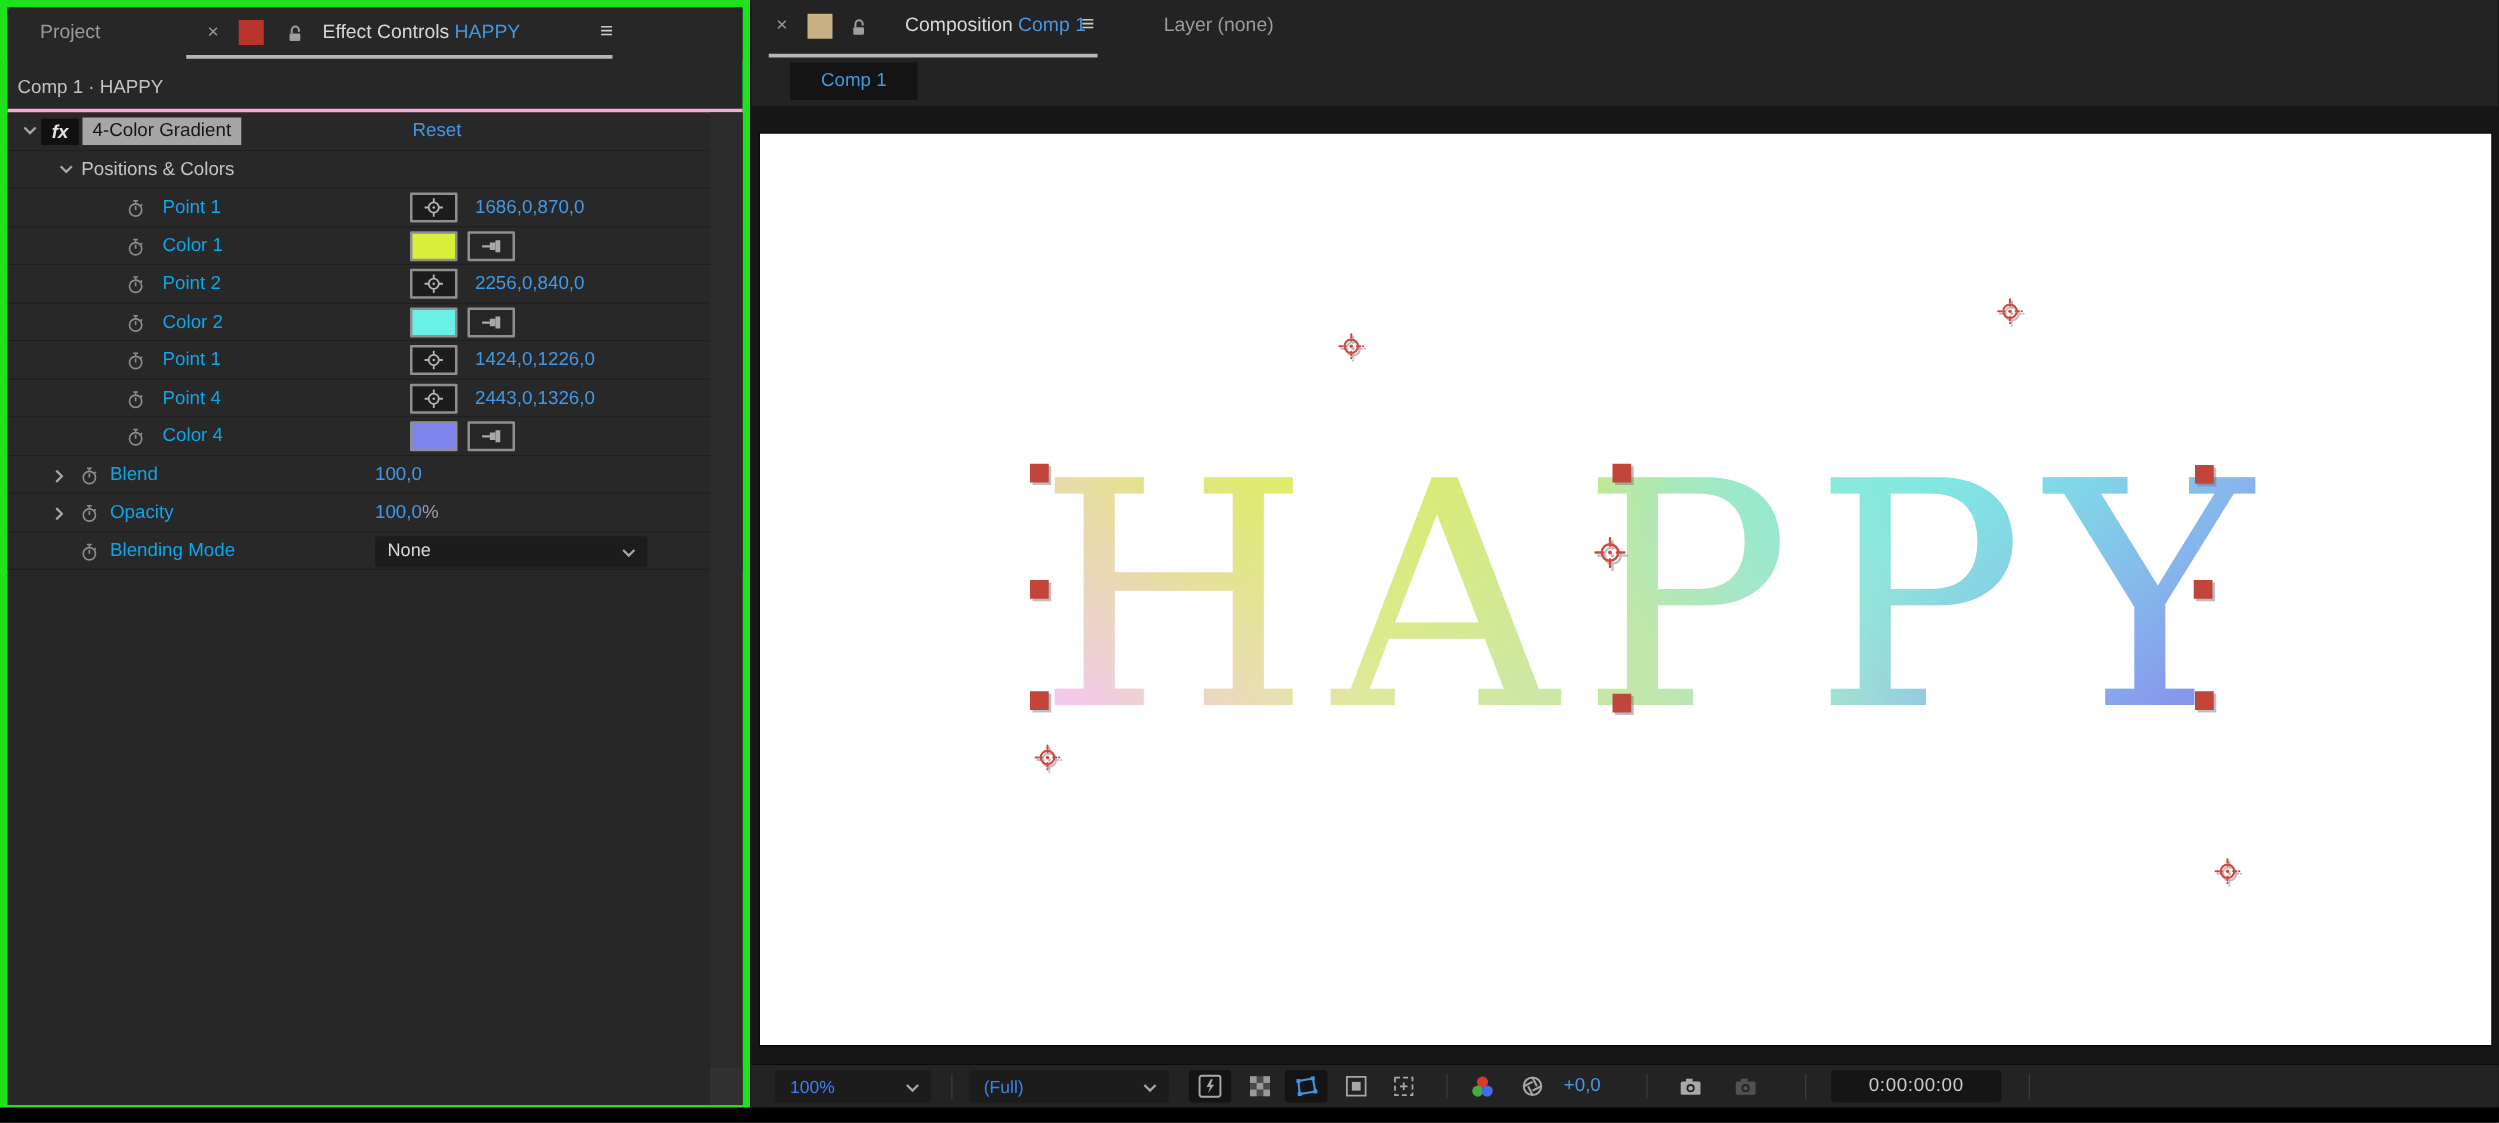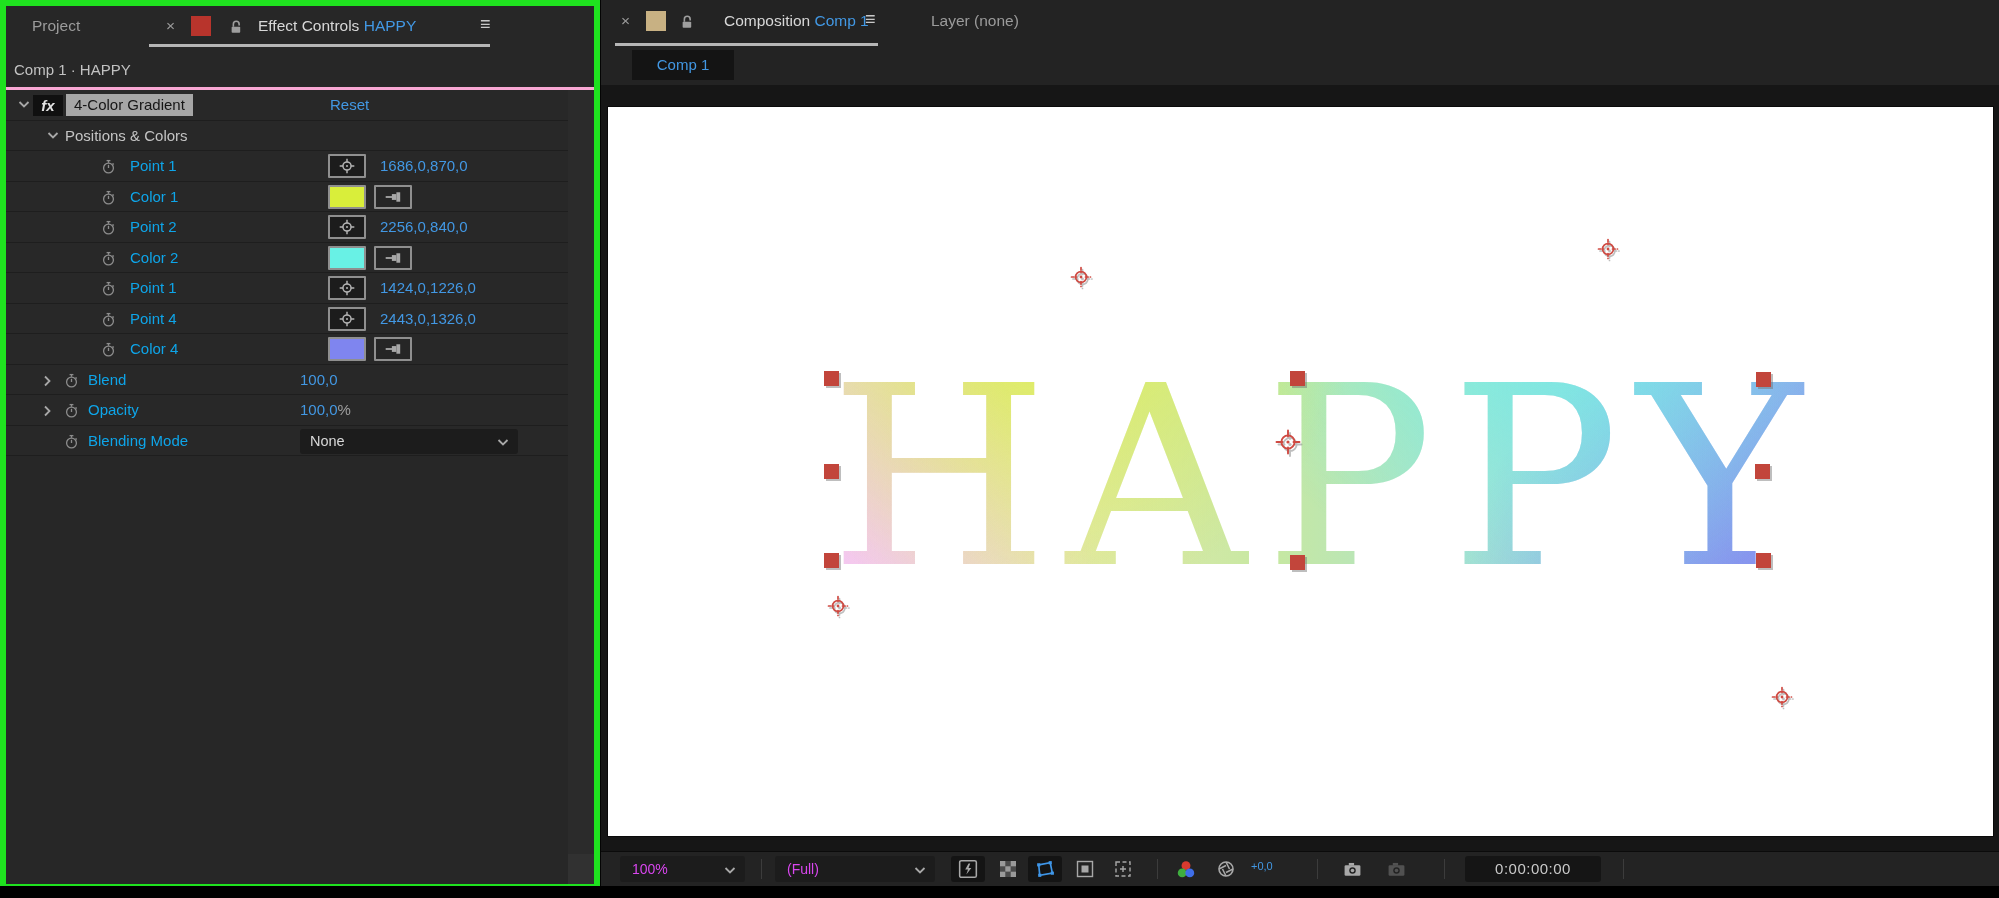--- a/index.html
+++ b/index.html
@@ -68,21 +68,21 @@
 
   .handle { position:absolute; width:15px; height:15px; background:#c2453b;
             box-shadow:2px 2px 0 rgba(110,110,110,.45); }
   .epoint { position:absolute; width:26px; height:26px; }
   .apoint { position:absolute; width:34px; height:34px; }
 
   
   .cp-toolbar { position:absolute; left:0; top:851px; width:100%; height:35px; background:#232323;
                 border-top:1px solid #0b0b0b; }
   .cp-toolbar > * { position:absolute; }
-  .tb-dd { height:26px; top:4px; background:#1c1c1c; border-radius:3px; color:#d946ef;
+  .tb-dd { height:26px; top:4px; background:#1c1c1c; border-radius:3px; color:#3b82f6;
            font-size:14px; line-height:26px; padding-left:12px; }
   .tb-dd svg { position:absolute; right:9px; top:10px; }
   .tb-sep { width:1px; height:20px; top:7px; background:#3c3c3c; }
   .tb-btn { top:4px; width:30px; height:26px; display:flex; align-items:center; justify-content:center; }
   .tb-pressed { background:#141414; border-radius:3px; }
   .timecode { left:864px; top:4px; width:136px; height:26px; background:#151515; border-radius:3px;
               color:#c9c9c9; font-size:15px; line-height:26px; text-align:center; letter-spacing:.5px; }
   .blackstrip { position:absolute; left:0; top:886px; width:1999px; height:12px; background:#000; }
 
   svg.icon { display:block; }
@@ -451,21 +451,21 @@
       <span class="tb-btn" style="left:570px;">
         <svg class="icon" viewBox="0 0 18 16" width="20" height="18">
             <use href="#i-rgb"></use>
           </svg>
       </span>
       <span class="tb-btn" style="left:610px;">
         <svg class="icon" viewBox="0 0 18 18" width="18" height="18">
             <use href="#i-shutter"></use>
           </svg>
       </span>
-      <span class="blue" style="left:650px; top:8px; font-size:11px; position:absolute;">+0,0</span>
+      <span class="blue" style="left:650px; top:8px; font-size:15px; position:absolute;">+0,0</span>
       <span class="tb-sep" style="left:716px;"></span>
 
       <span class="tb-btn" style="left:736px;">
         <svg class="icon" viewBox="0 0 18 18" width="19" height="19">
             <use href="#i-camera"></use>
           </svg>
       </span>
       <span class="tb-btn" style="left:780px; opacity:.35;">
         <svg class="icon" viewBox="0 0 18 18" width="19" height="19">
             <use href="#i-camera"></use>

